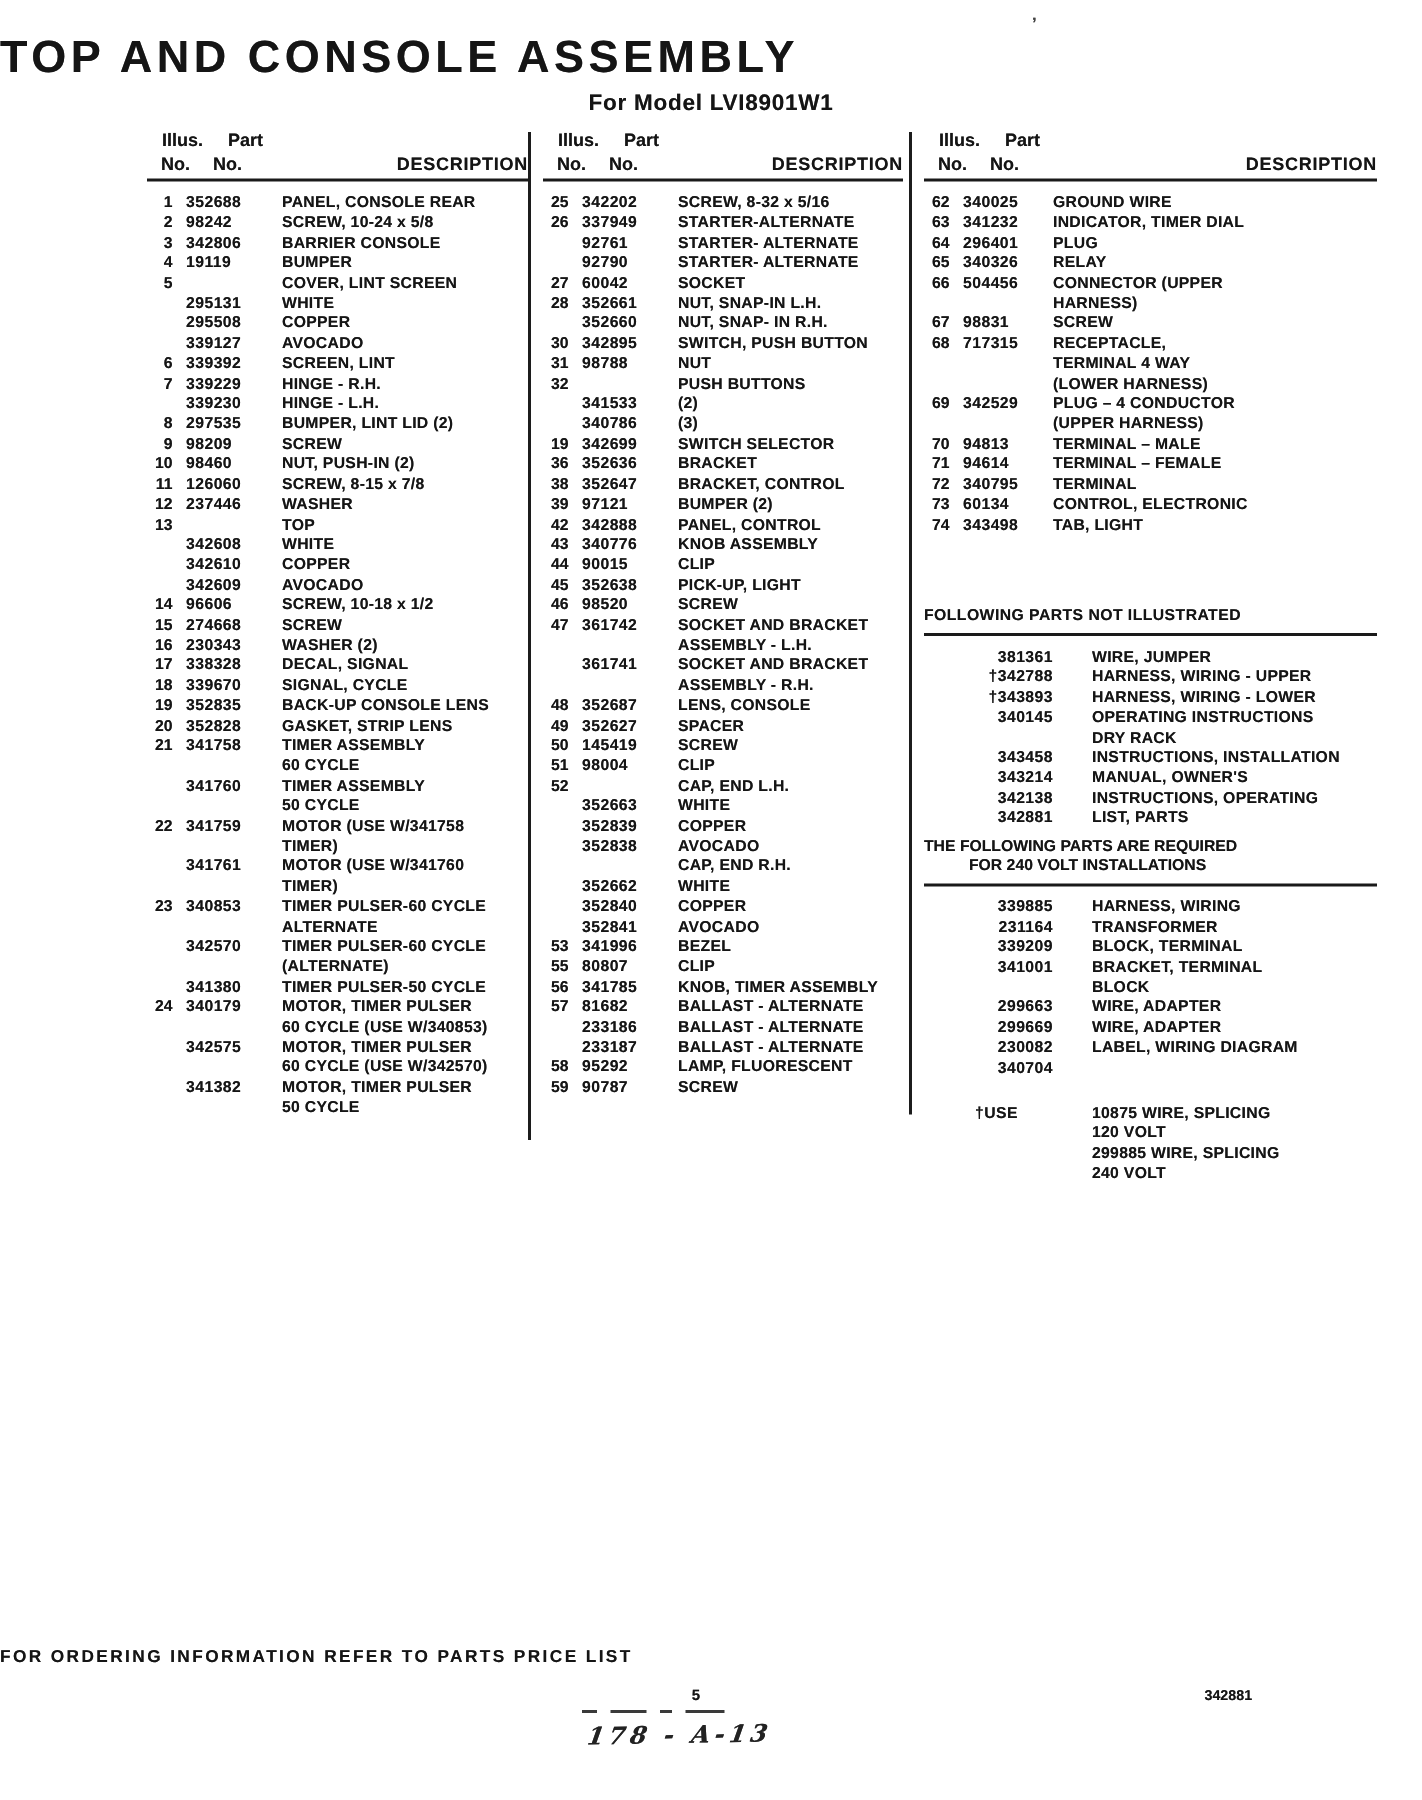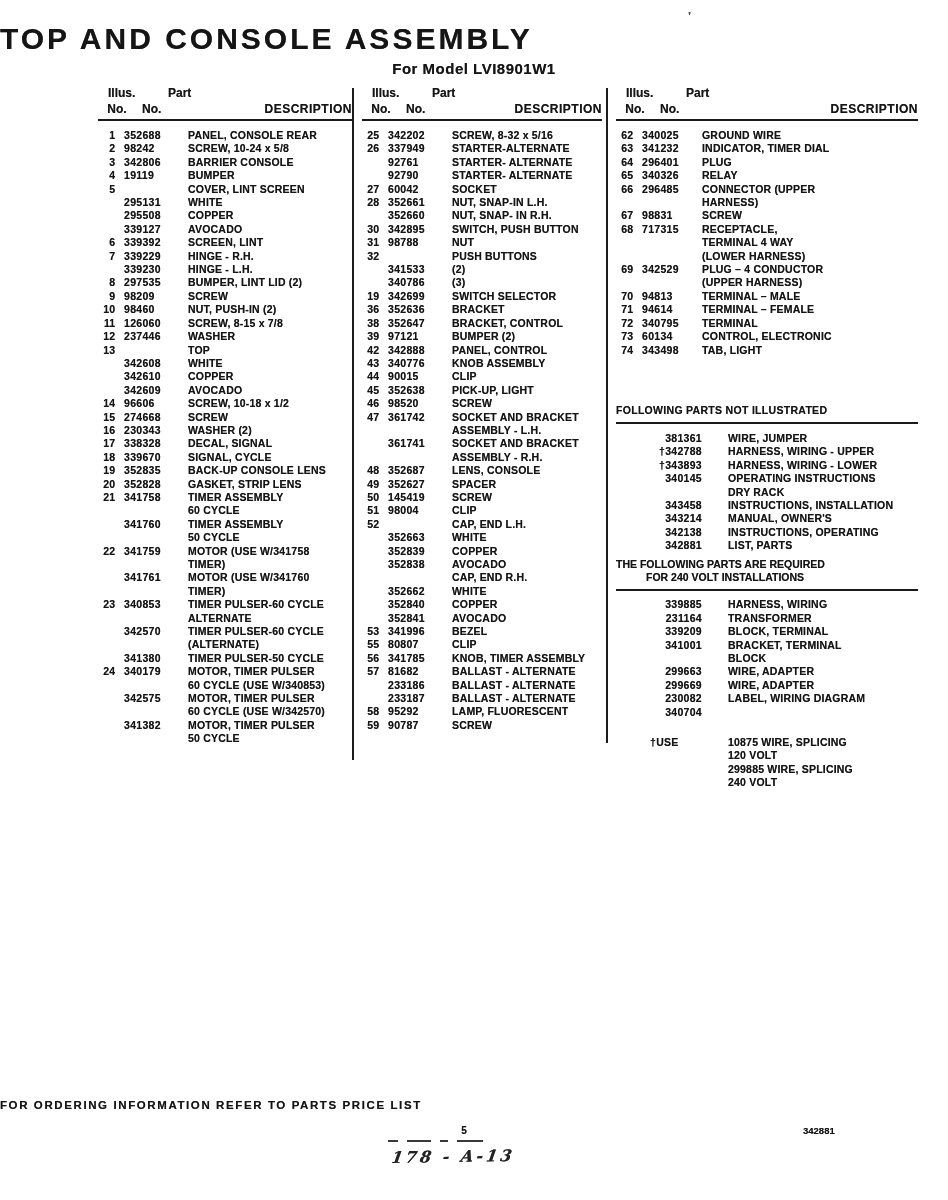--- a/index.html
+++ b/index.html
@@ -21,21 +21,21 @@
   .col { position:absolute; top:86px; }
   .col-1 { left:98px;  width:254px; }
   .col-2 { left:362px; width:240px; }
   .col-3 { left:616px; width:302px; }
   .vline { position:absolute; width:2px; background:#1c1c1c; }
   .v1 { left:352px; top:88px; height:672px; }
   .v2 { left:606px; top:88px; height:655px; }
 
   .thead { border-bottom:2px solid #1a1a1a; padding-bottom:3px; margin-bottom:8px; }
   .thead .h1 { font-size:12px; padding-left:10px; }
-  .thead .h1 .w1 { display:inline-block; width:60px; }
+  .thead .h1 .w1 { display:inline-block; width:44px; }
   .thead .h2 { display:grid; grid-template-columns:38px 58px 1fr; font-size:12px; margin-top:2px; }
   .thead .h2 .n1 { text-align:center; }
   .thead .h2 .n2 { padding-left:6px; }
   .thead .h2 .hd { text-align:right; letter-spacing:.5px; }
 
   .row { display:grid; grid-template-columns:26px 64px 1fr; font-size:10.5px; line-height:13.4px; }
   .ci { text-align:right; padding-right:9px; }
   .cp { letter-spacing:.3px; }
   .cd { white-space:pre-line; letter-spacing:.2px; }
   .col-3 .row { grid-template-columns:26px 60px 1fr; }
@@ -639,21 +639,21 @@
         </div>
 
         <div class="row">
           <span class="ci">65</span>
           <span class="cp">340326</span>
           <span class="cd">RELAY</span>
         </div>
 
         <div class="row">
           <span class="ci">66</span>
-          <span class="cp">296485</span>
+          <span class="cp">504456</span>
           <span class="cd">CONNECTOR (UPPER
 HARNESS)</span>
         </div>
 
         <div class="row">
           <span class="ci">67</span>
           <span class="cp">98831</span>
           <span class="cd">SCREW</span>
         </div>
 

